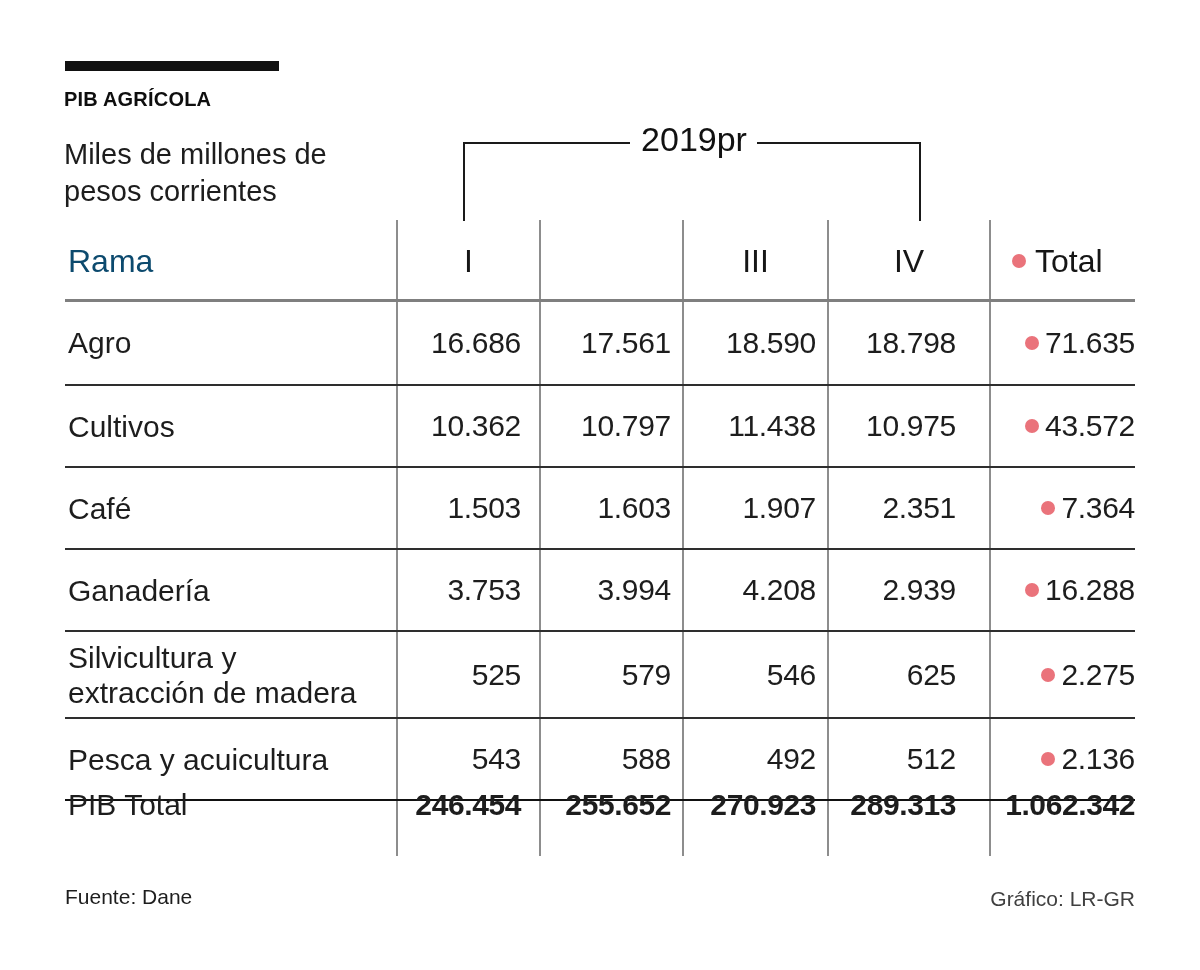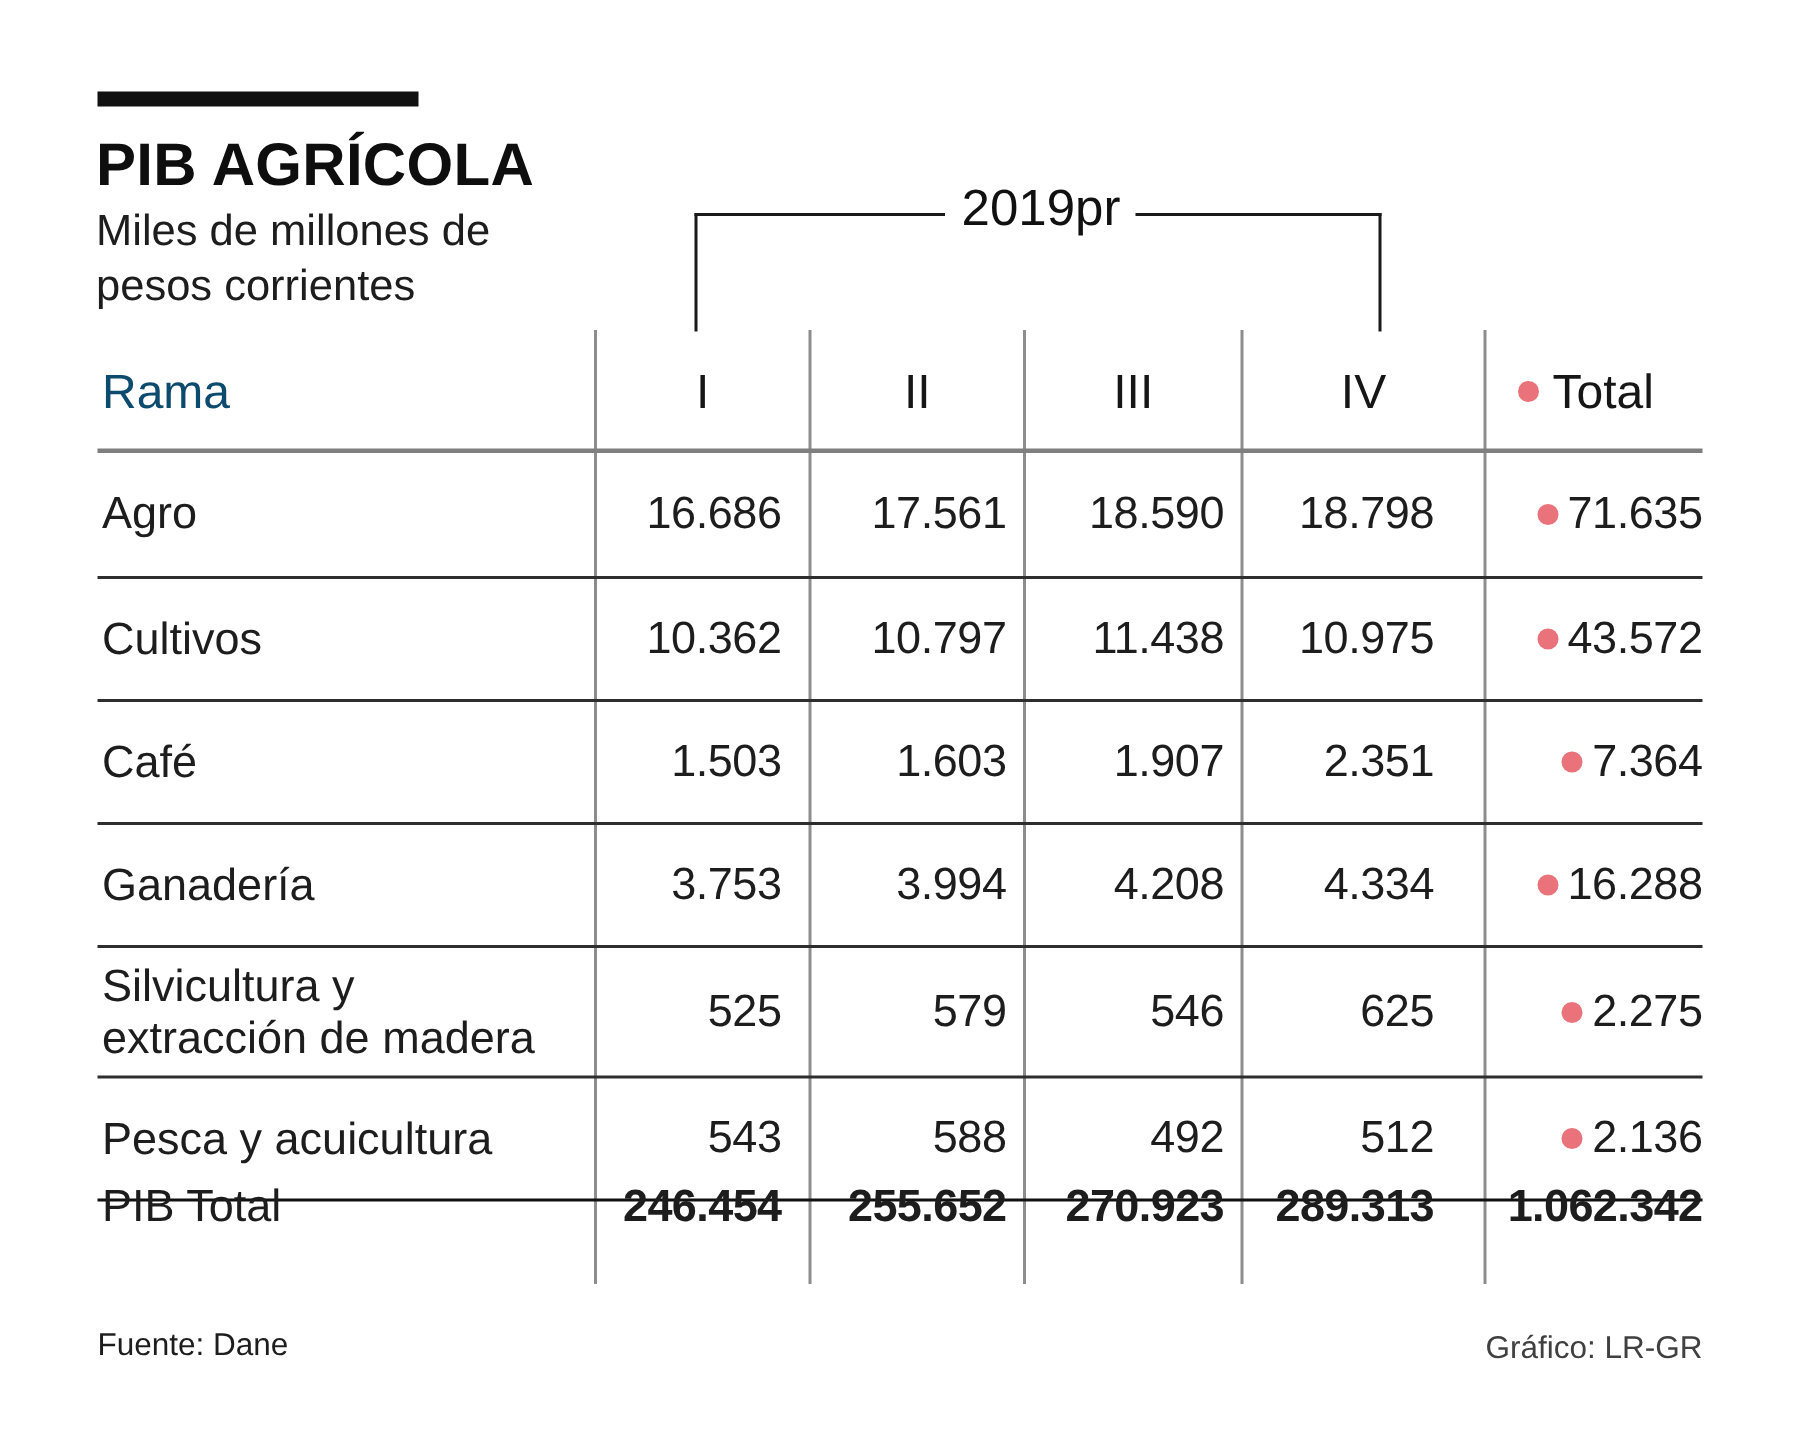--- a/index.html
+++ b/index.html
@@ -1,20 +1,20 @@
 <!DOCTYPE html>
 <html><head>
 <meta charset="utf-8">
 <style>
   html,body{margin:0;padding:0;background:#fff;}
   .fig{position:relative;width:1200px;height:970px;background:#ffffff;overflow:hidden;
        font-family:"Liberation Sans",sans-serif;color:#1d1d1d;}
 
   .accent-bar{position:absolute;left:65px;top:61px;width:214px;height:10px;background:#111;}
-  .title{position:absolute;left:64px;top:88px;font-size:40px;font-weight:bold;color:#0e0e0e;letter-spacing:.2px;}
+  .title{position:absolute;left:64px;top:88px;font-size:20px;font-weight:bold;color:#0e0e0e;letter-spacing:.2px;}
   .subtitle{position:absolute;left:64px;top:136px;font-size:29px;line-height:37px;white-space:pre-line;color:#1d1d1d;}
 
   .yr{position:absolute;left:604px;top:120px;width:180px;text-align:center;font-size:34px;color:#111;}
   .bl{position:absolute;background:#1a1a1a;}
   .bl-h1{left:463px;top:142px;width:167px;height:2px;}
   .bl-h2{left:757px;top:142px;width:164px;height:2px;}
   .bl-v1{left:463px;top:142px;width:2px;height:79px;}
   .bl-v2{left:919px;top:142px;width:2px;height:79px;}
 
   .vl{position:absolute;top:220px;width:2px;height:636px;background:#8d8d8d;}
@@ -74,21 +74,20 @@
   <div class="hl hl-1"></div>
   <div class="hl hl-2"></div>
   <div class="hl hl-3"></div>
   <div class="hl hl-4"></div>
   <div class="hl hl-5"></div>
   <div class="hl hl-total"></div>
 
   <div class="hrow">
     <div class="hcell-rama">Rama</div>
     <div class="qh qh1">I</div>
-    <div class="qh qh2">II</div>
     <div class="qh qh3">III</div>
     <div class="qh qh4">IV</div>
     <div class="th">
       <span class="dot" style="background: rgb(234, 115, 123);"></span>
       <span>Total</span>
     </div>
   </div>
 
   <div class="row r1">
     <div class="lab">Agro</div>
@@ -124,21 +123,21 @@
       <span class="dot" style="background: rgb(234, 115, 123);"></span>
       <span>7.364</span>
     </div>
   </div>
 
   <div class="row r4">
     <div class="lab">Ganadería</div>
     <div class="cell c1">3.753</div>
     <div class="cell c2">3.994</div>
     <div class="cell c3">4.208</div>
-    <div class="cell c4">4.334</div>
+    <div class="cell c4">2.939</div>
     <div class="cell c5 tot">
       <span class="dot" style="background: rgb(234, 115, 123);"></span>
       <span>16.288</span>
     </div>
   </div>
 
   <div class="row r5">
     <div class="lab">Silvicultura y
 extracción de madera</div>
     <div class="cell c1">525</div>

